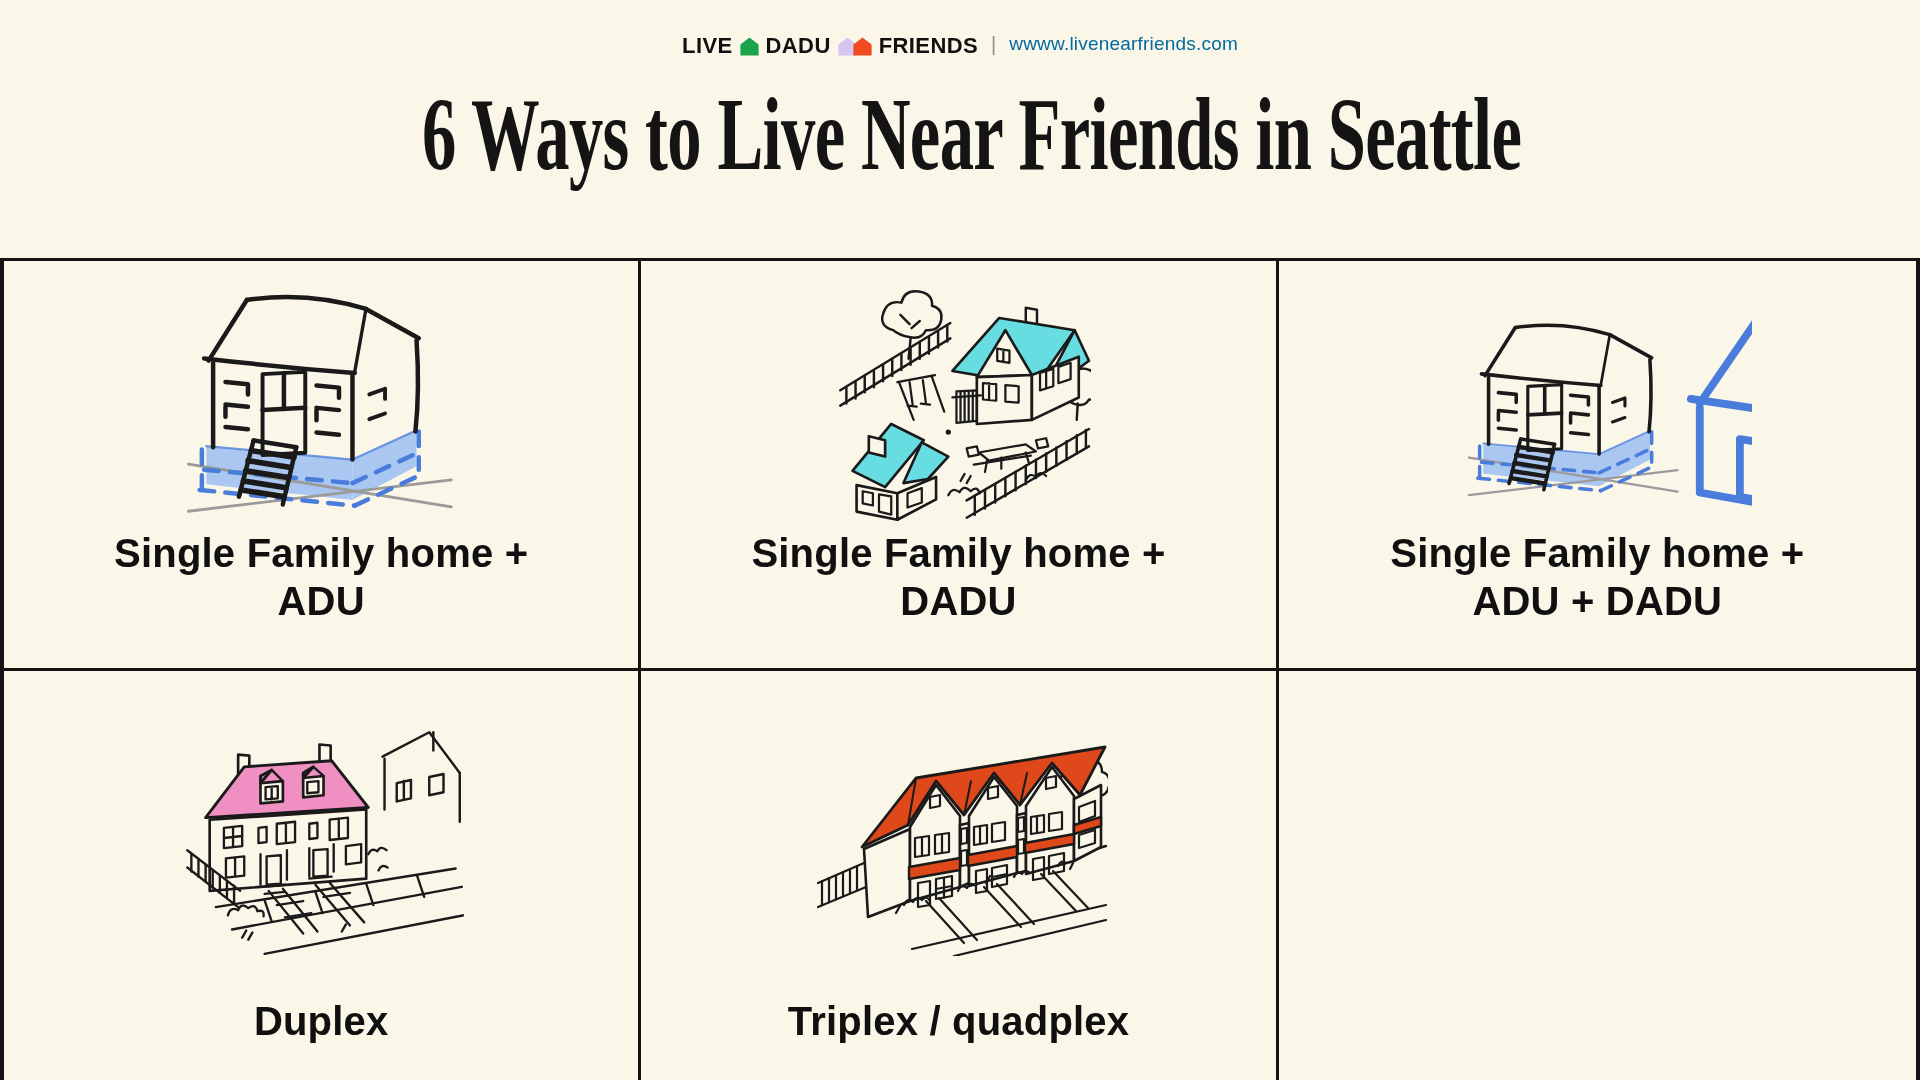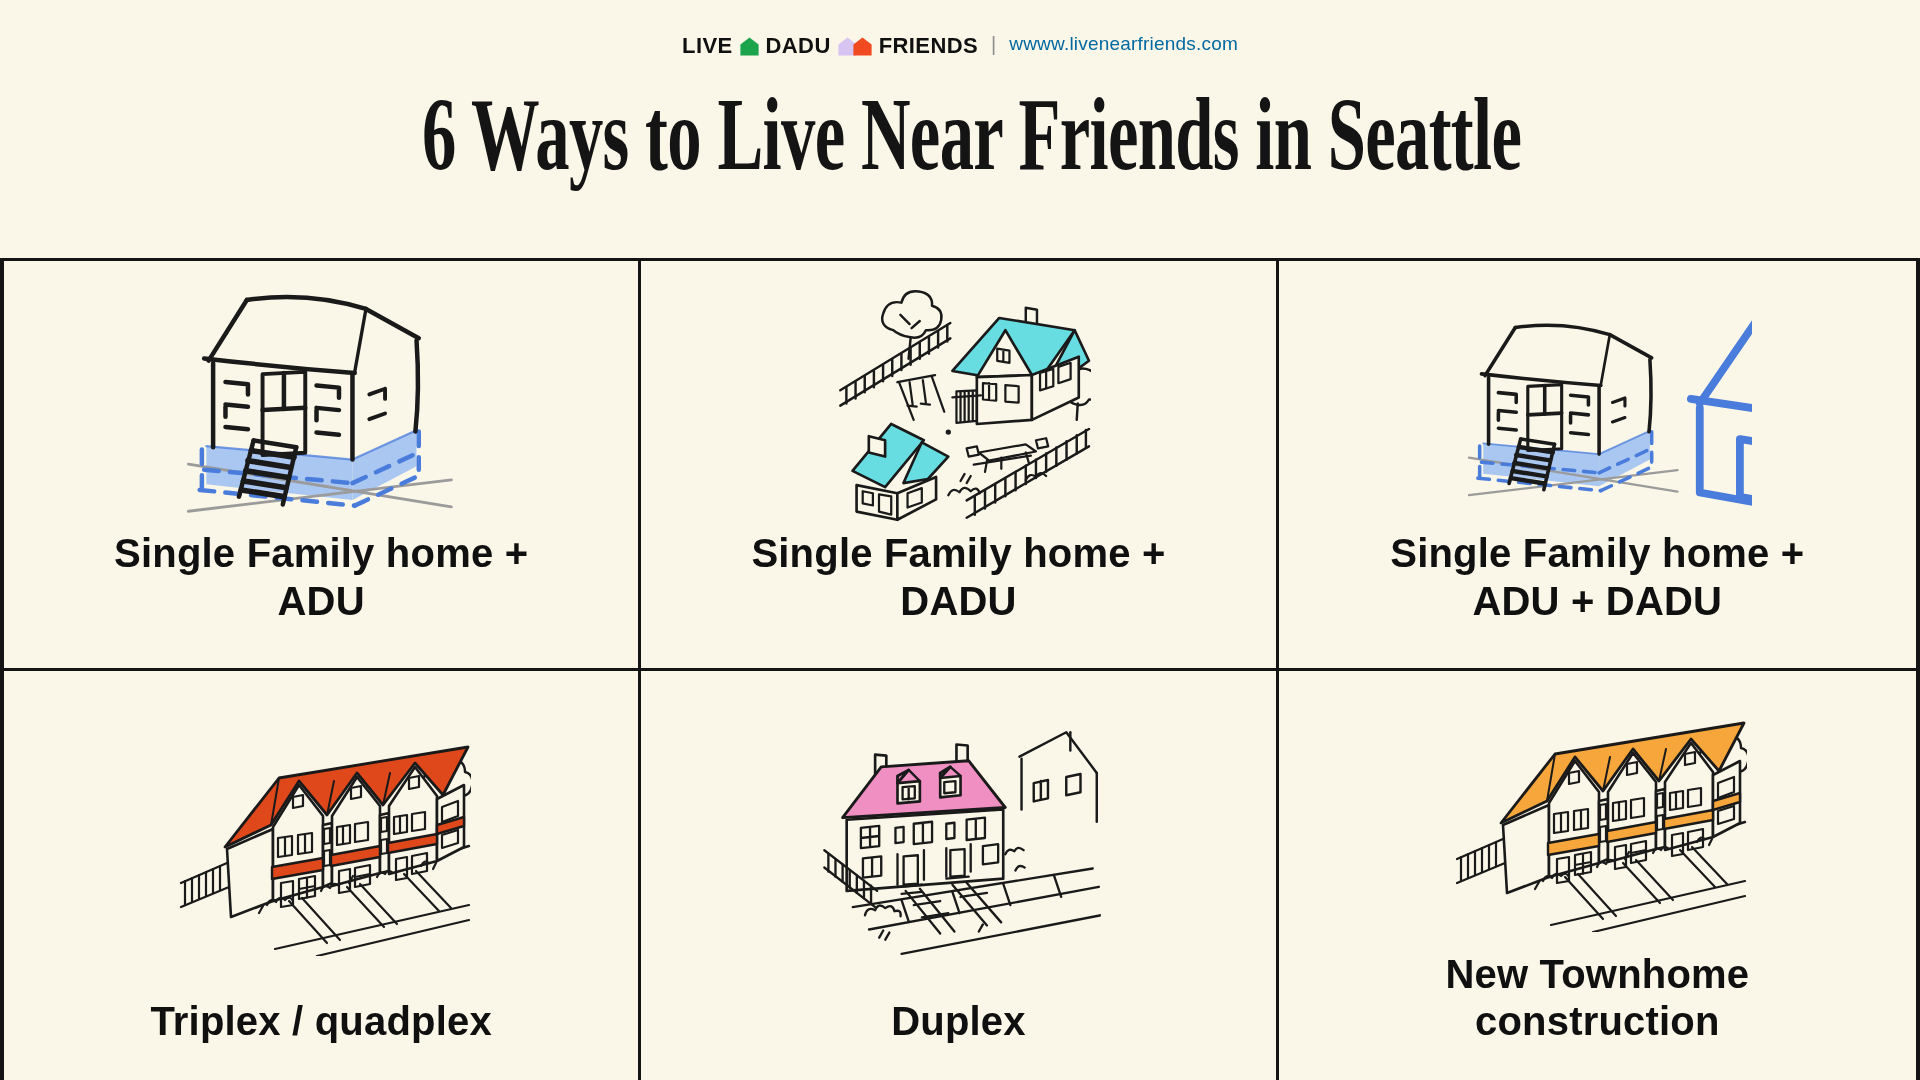--- a/index.html
+++ b/index.html
@@ -342,40 +342,31 @@
           <use href="#sym-house-adu" transform="translate(2,26) scale(0.84)"></use>
           <use href="#sym-dadu-outline" transform="translate(205,4)"></use>
         </svg>
       </div>
       <div class="label">Single Family home +
 ADU + DADU</div>
     </section>
 
     <section class="cell row2 bR">
       <div class="art">
+        <svg width="285" height="244" viewBox="0 0 280 240">
+          <use href="#sym-duplex"></use>
+        </svg>
+      </div>
+      <div class="label">Duplex</div>
+    </section>
+
+    <section class="cell row2 bR">
+      <div class="art">
         <svg width="300" height="235" viewBox="0 0 300 235" color="#DE481B">
           <use href="#sym-townhomes"></use>
         </svg>
       </div>
       <div class="label">Triplex / quadplex</div>
     </section>
 
-    <section class="cell row2 bR">
-      <div class="art">
-        <svg width="285" height="244" viewBox="0 0 280 240">
-          <use href="#sym-duplex"></use>
-        </svg>
-      </div>
-      <div class="label">Duplex</div>
-    </section>
-
-    <section class="cell row2">
-      <div class="art">
-        <svg width="300" height="235" viewBox="0 0 300 235" color="#F6A63A">
-          <use href="#sym-townhomes"></use>
-        </svg>
-      </div>
-      <div class="label">New Townhome
-construction</div>
-    </section>
 
   </main>
 </div>
 
 </body></html>

